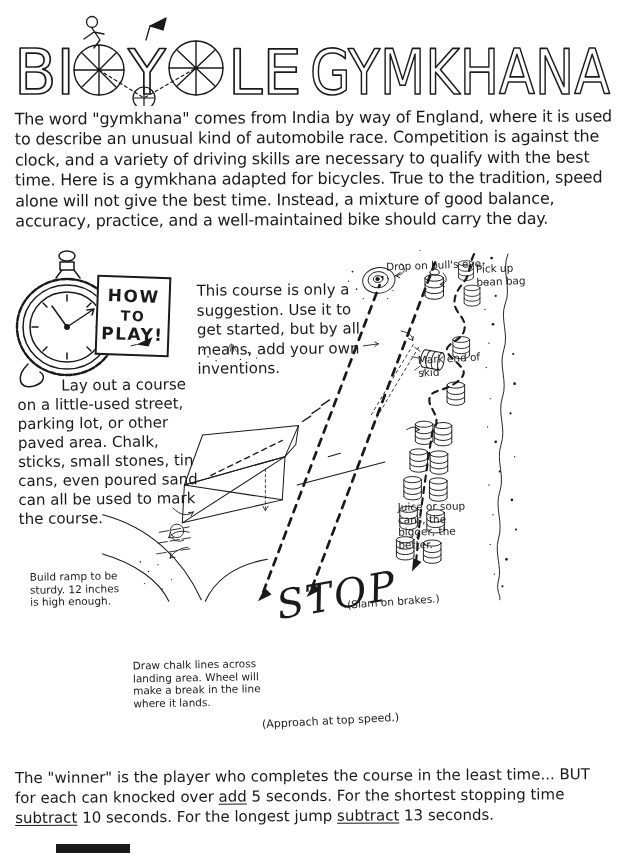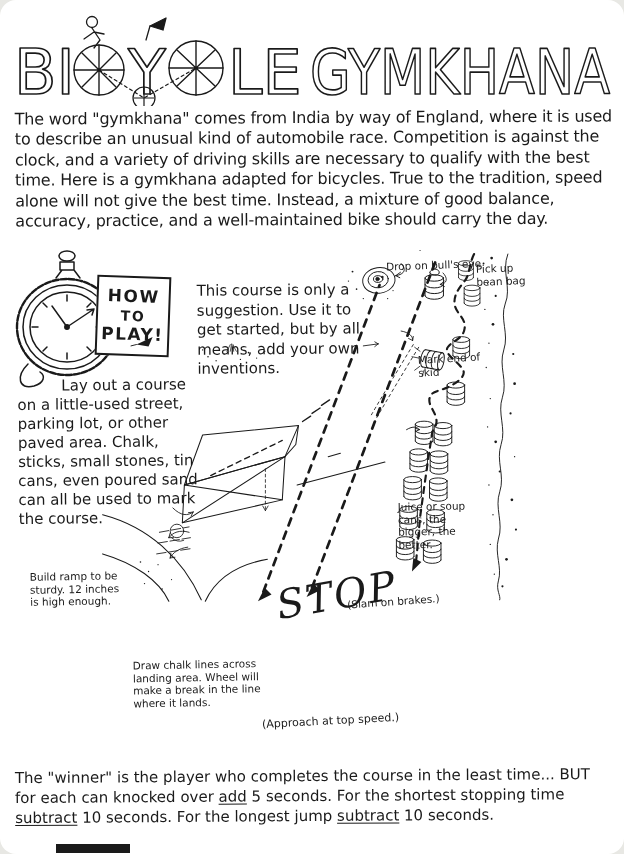--- a/index.html
+++ b/index.html
@@ -1,17 +1,17 @@
 <!DOCTYPE html>
 <html><head>
 <meta charset="utf-8">
 <style>
   html,body{margin:0;padding:0;background:#e8e8e4;}
   .page{position:relative;width:624px;height:854px;background:#ffffff;margin:0 auto;
-        overflow:hidden;color:#1a1a1a;font-family:"DejaVu Sans",sans-serif;border-radius:16px;}
+        overflow:hidden;color:#1a1a1a;font-family:"DejaVu Sans",sans-serif;}
   svg{display:block;}
   .ink{stroke:#1a1a1a;fill:none;stroke-linecap:round;stroke-linejoin:round;}
   .fillink{fill:#1a1a1a;stroke:none;}
   .abs{position:absolute;}
   .intro{left:15px;top:108px;width:598px;font-size:16px;line-height:20.4px;
          letter-spacing:-0.2px;transform:rotate(-0.3deg);}
   .badge{left:96px;top:276px;width:70px;height:76px;border:2.5px solid #1a1a1a;
          background:#fff;transform:rotate(2deg);text-align:center;
          display:flex;flex-direction:column;justify-content:center;gap:1px;}
   .badge span{font-weight:bold;letter-spacing:1.5px;line-height:1.15;}
@@ -266,17 +266,17 @@
   <div class="abs anno" style="left:476px;top:262px;width:50px;transform:rotate(-2deg)">Pick up bean bag</div>
   <div class="abs anno" style="left:418px;top:352px;width:64px;transform:rotate(-3deg)">Mark end of skid</div>
   <div class="abs anno" style="left:398px;top:500px;width:80px;transform:rotate(-1deg)">Juice or soup cans, the bigger, the better.</div>
   <div class="abs stop-word">STOP</div>
   <div class="abs anno" style="left:347px;top:594px;width:130px;transform:rotate(-4deg)">(Slam on brakes.)</div>
   <div class="abs anno" style="left:30px;top:570px;width:92px;transform:rotate(-1deg)">Build ramp to be sturdy. 12 inches is high enough.</div>
   <div class="abs anno" style="left:133px;top:658px;width:158px;transform:rotate(-1deg)">Draw chalk lines across landing area. Wheel will make a break in the line where it lands.</div>
   <div class="abs anno" style="left:262px;top:714px;width:150px;font-size:11px;transform:rotate(-3deg)">(Approach at top speed.)</div>
 
   <div class="abs footer">
-    <span>The "winner" is the player who completes the course in the least time... BUT for each can knocked over </span><u>add</u><span> 5 seconds.  For the shortest stopping time </span><u>subtract</u><span> 10 seconds. For the longest jump </span><u>subtract</u><span> 10 seconds.</span>
+    <span>The "winner" is the player who completes the course in the least time... BUT for each can knocked over </span><u>add</u><span> 5 seconds.  For the shortest stopping time </span><u>subtract</u><span> 10 seconds. For the longest jump </span><u>subtract</u><span> 13 seconds.</span>
   </div>
 
   <div class="abs footer-bar"></div>
 </div>
 
 </body></html>

